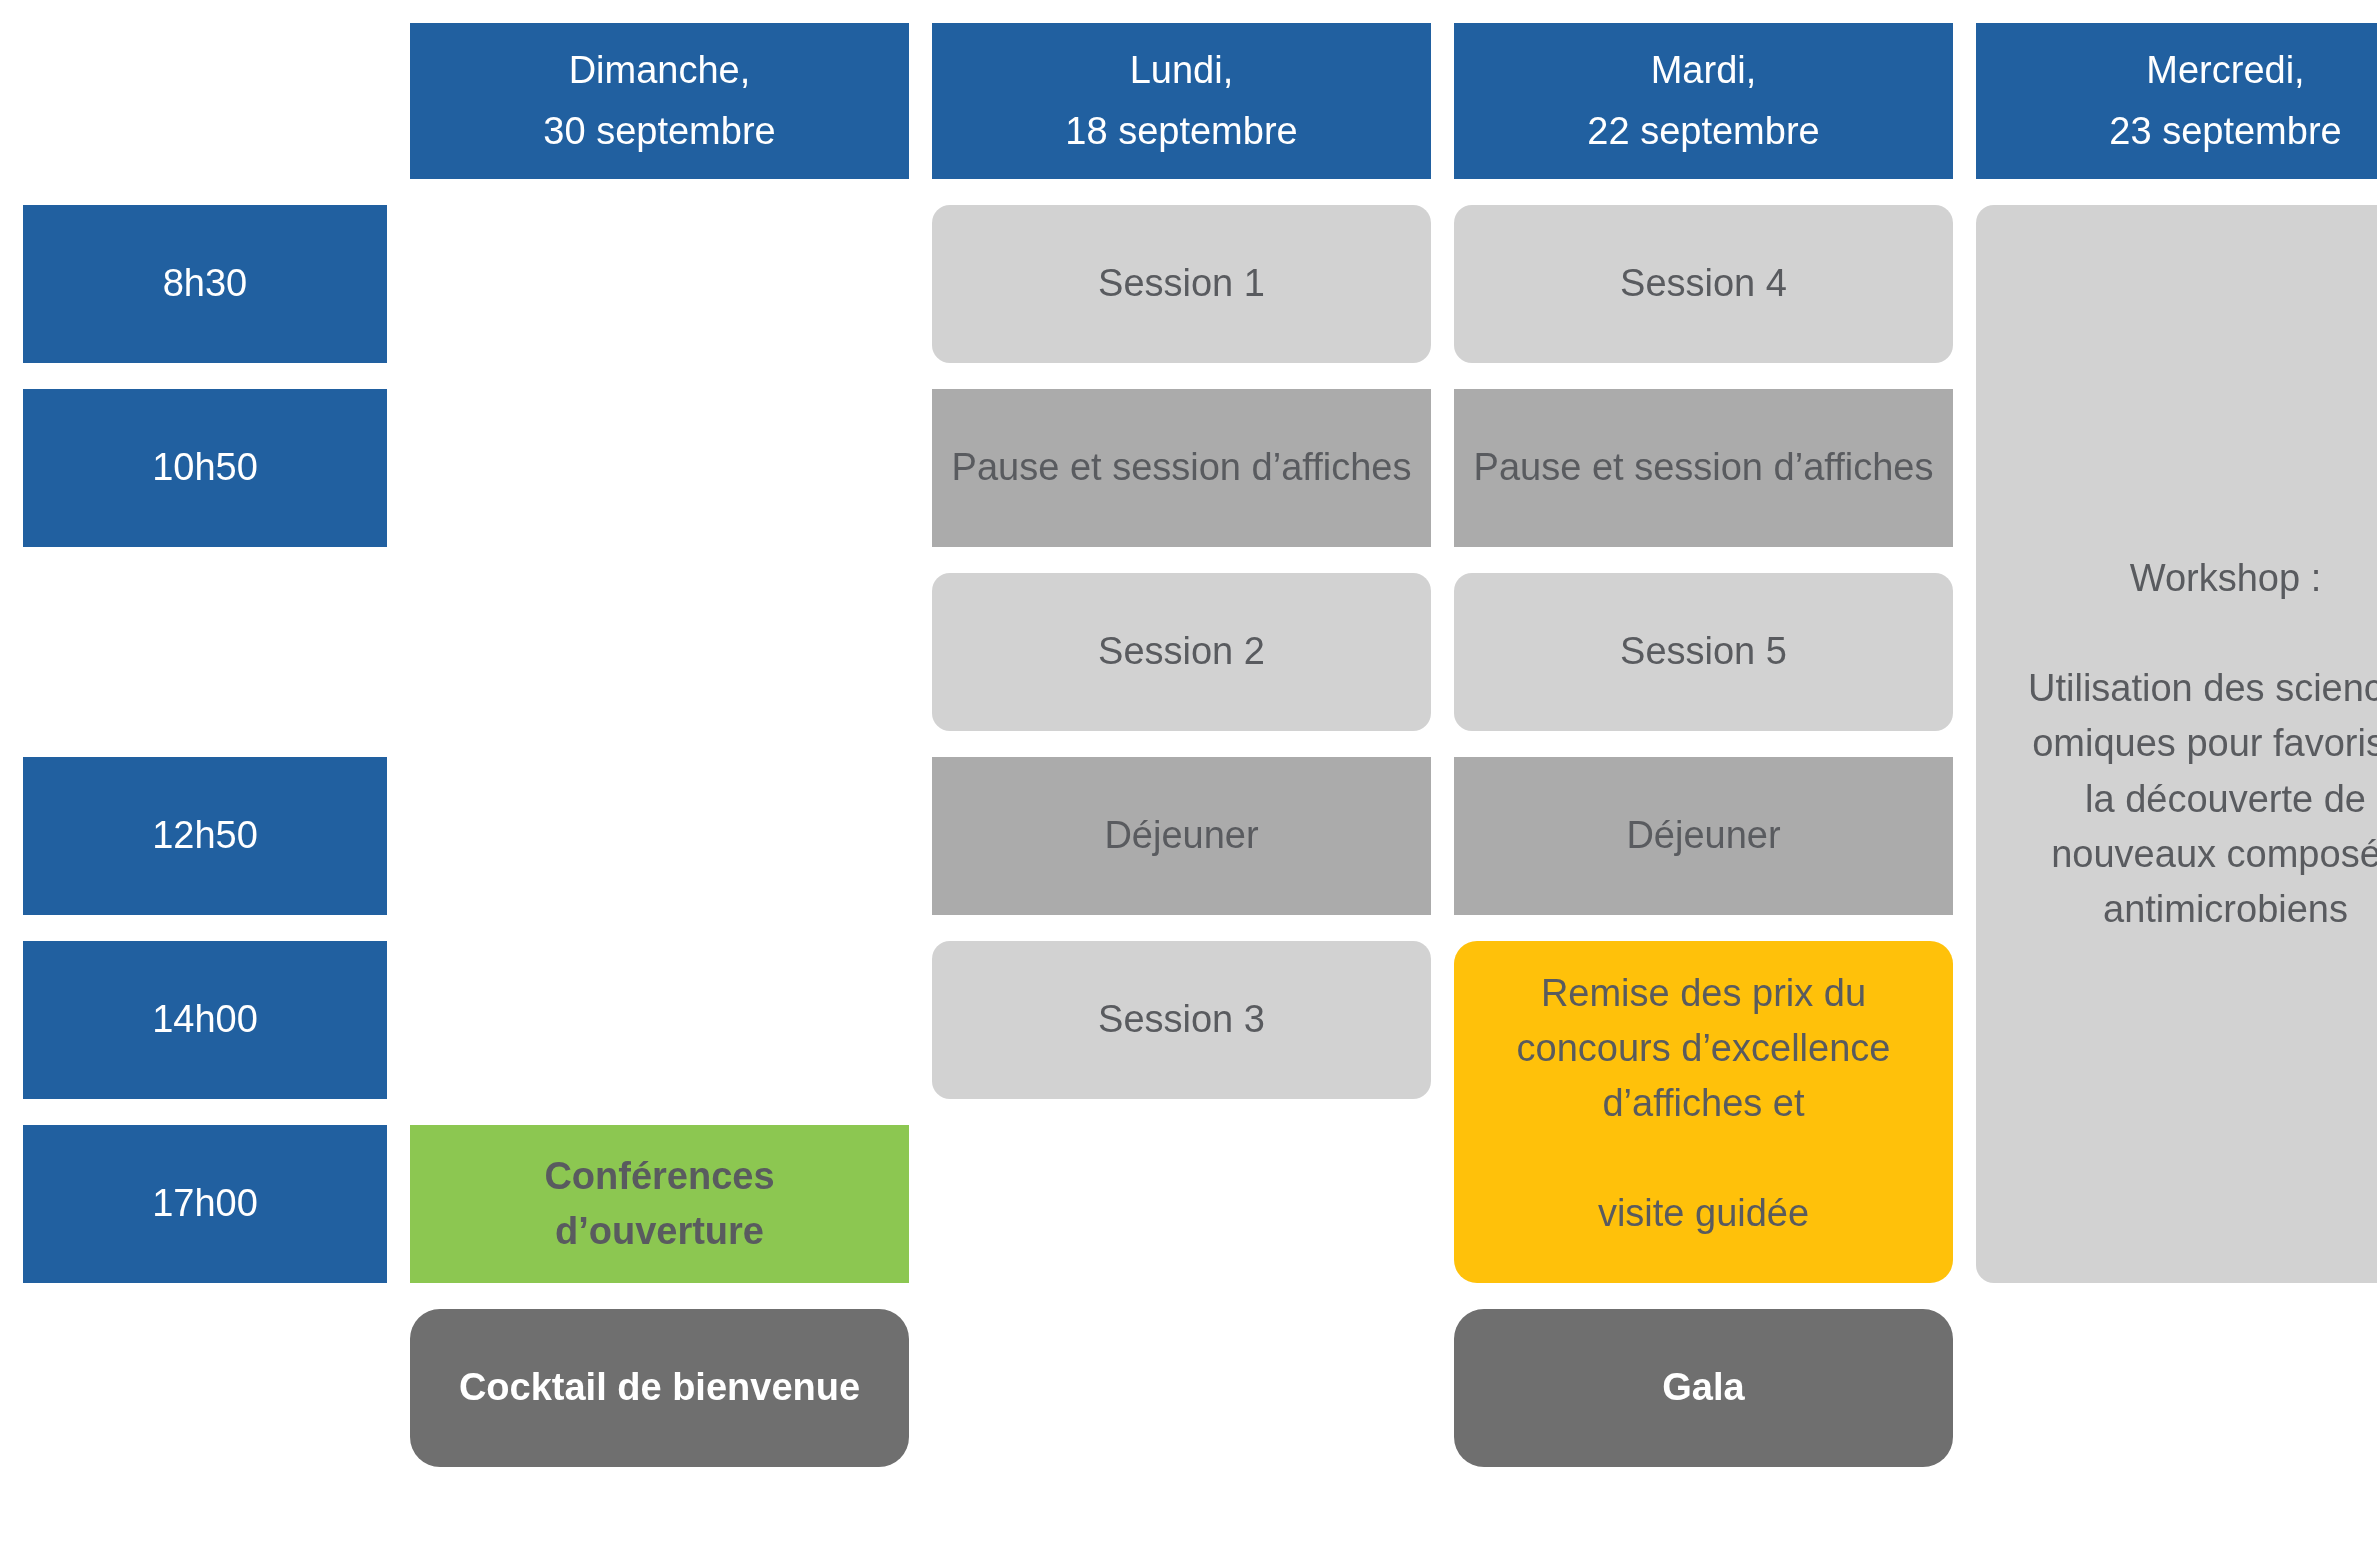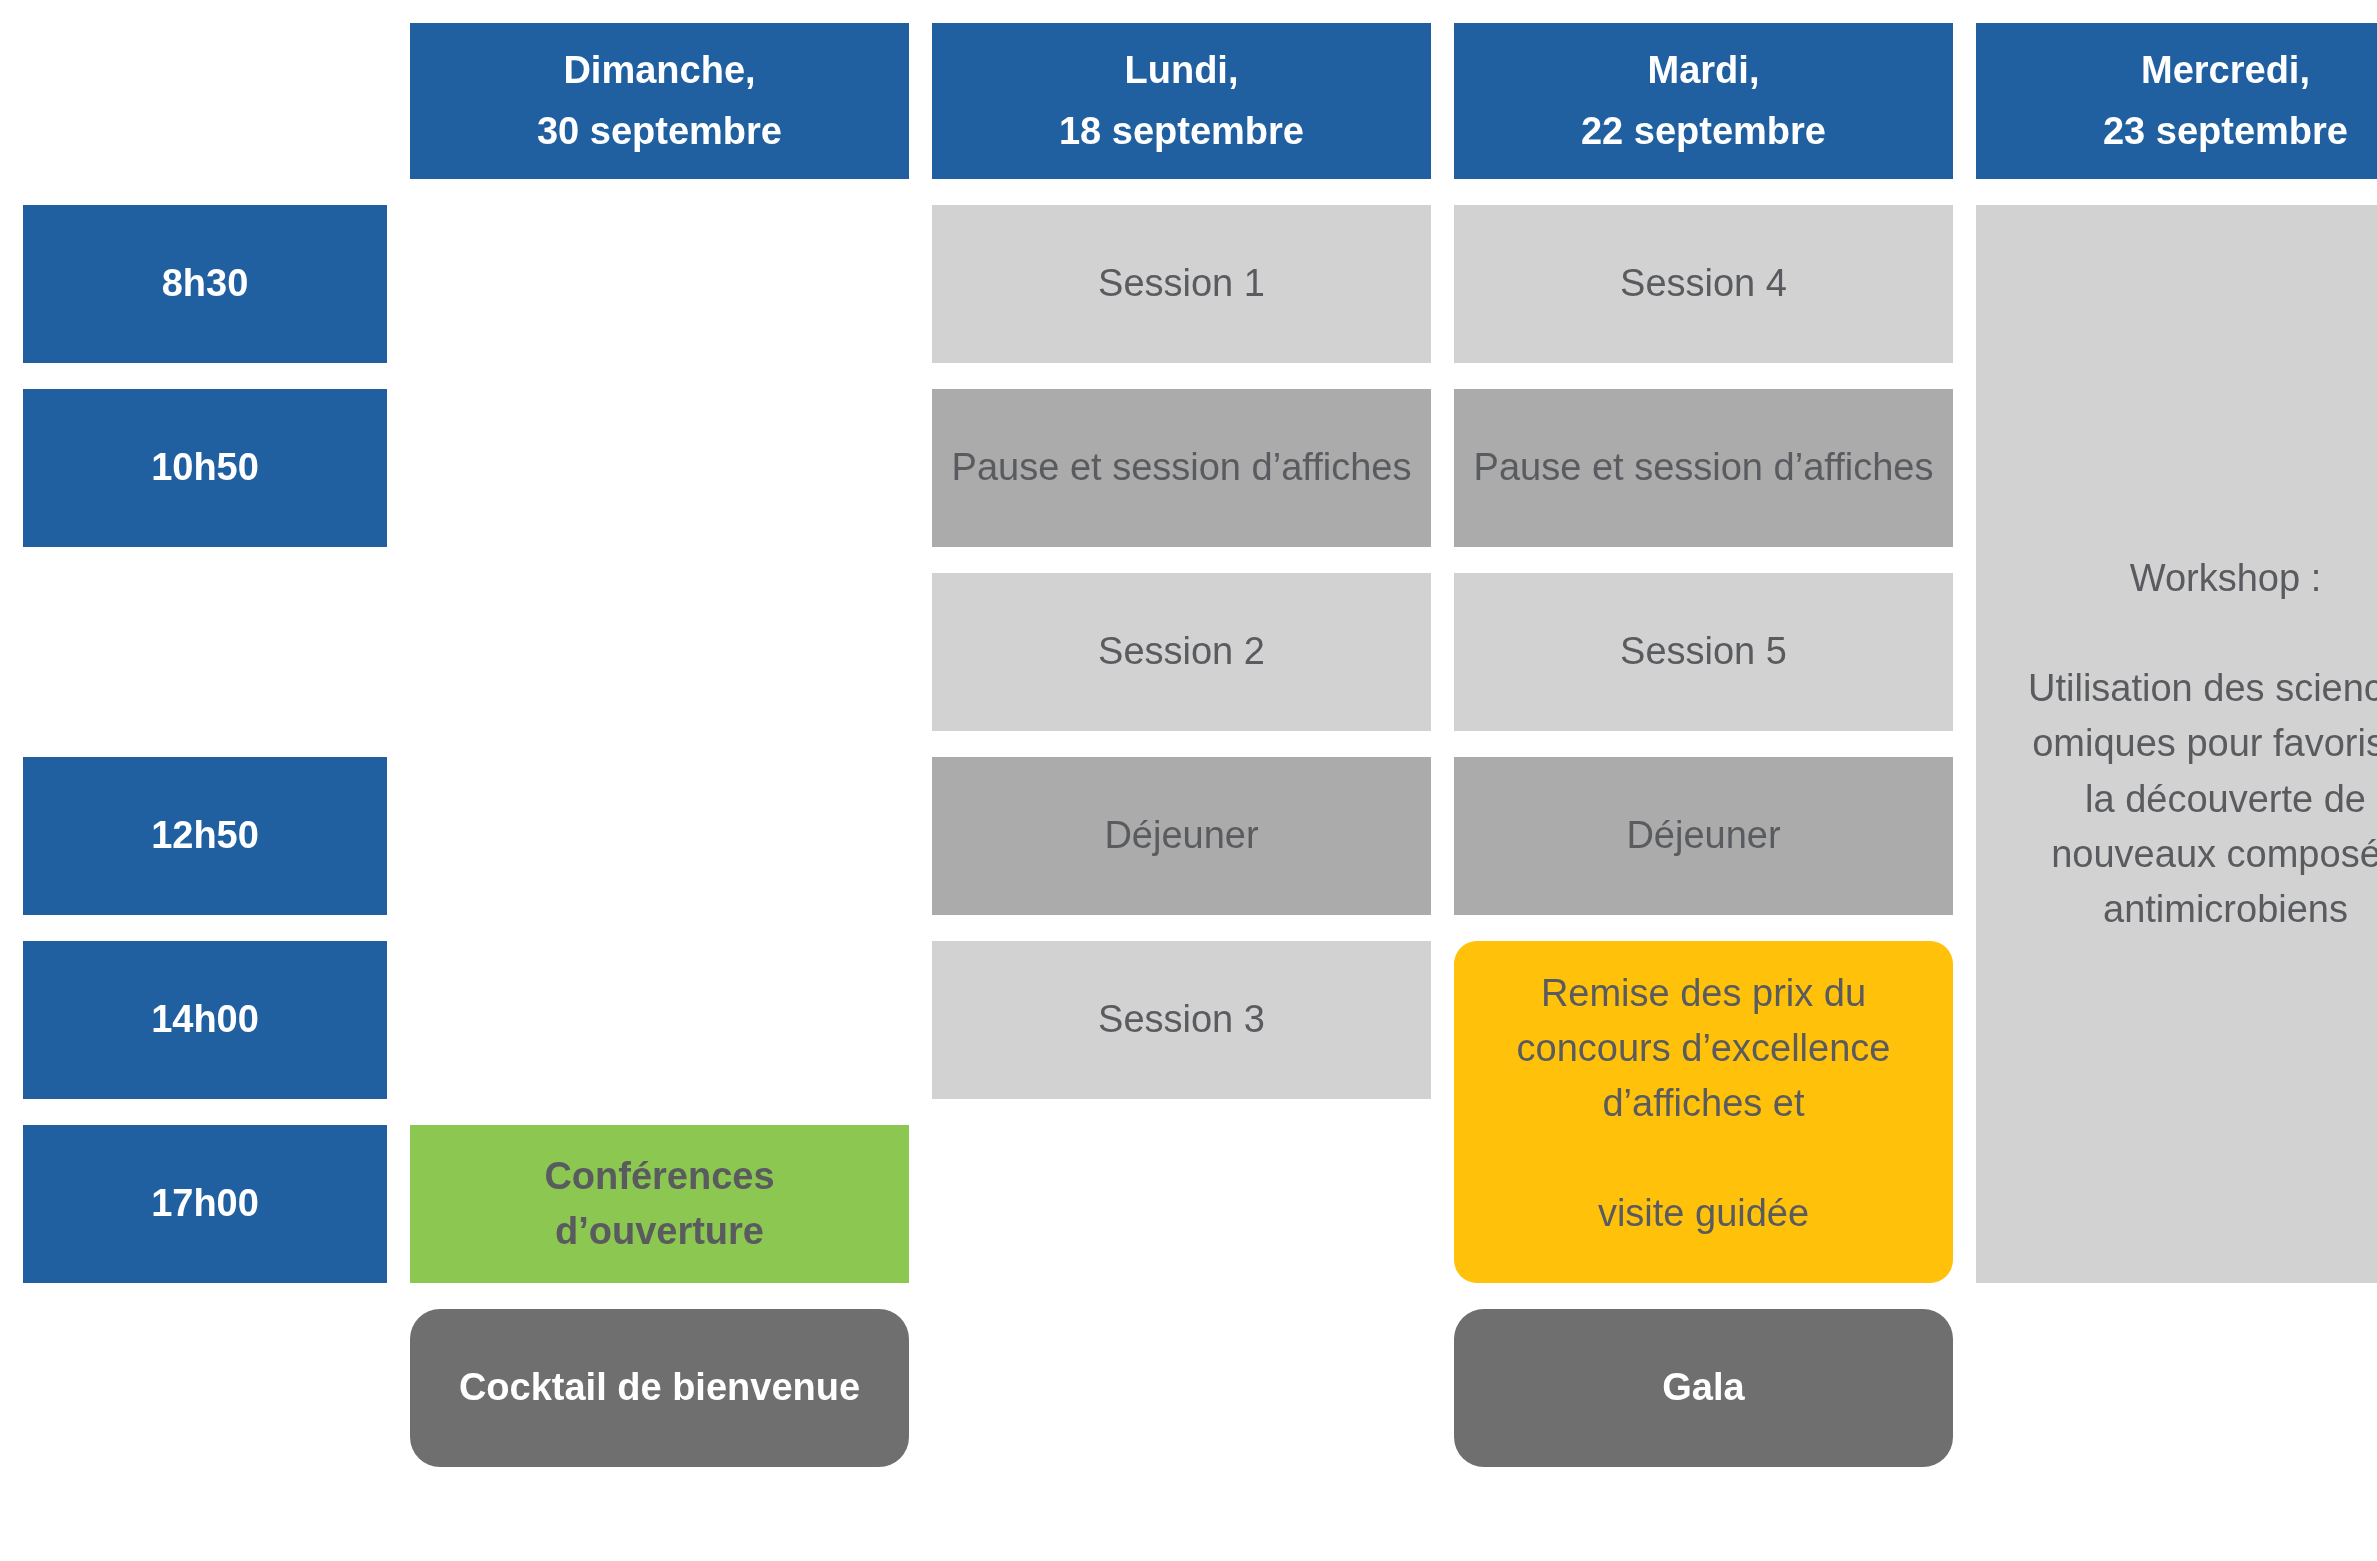--- a/index.html
+++ b/index.html
@@ -33,24 +33,24 @@
     text-align: center;
     font-size: 38px;
     line-height: 1.45;
     color: var(--cell-text);
     padding: 0 9.5px;
     box-sizing: border-box;
   }
   .hdr, .time {
     background: var(--header-blue);
     color: var(--header-text);
-    font-weight: 700;
+    font-weight: 400;
   }
   .hdr { line-height: 1.6; }
-  .light  { background: var(--light-gray); }
+  .light  { background: var(--light-gray); border-radius: 18px; }
   .mid    { background: var(--medium-gray); }
   .green  { background: var(--green); font-weight: bold; }
   .yellow { background: var(--yellow); justify-content: flex-start; padding-top: 25px; border-radius: 23px; }
   .dark   { background: var(--dark-gray); color: var(--header-text); font-weight: 700; border-radius: 30px; }
   .blank-line { height: 55px; flex: 0 0 auto; }
   .wrap-950 { max-width: 452px; }
   .wrap-880 { max-width: 418px; }
 </style>
 </head>
 <body>

